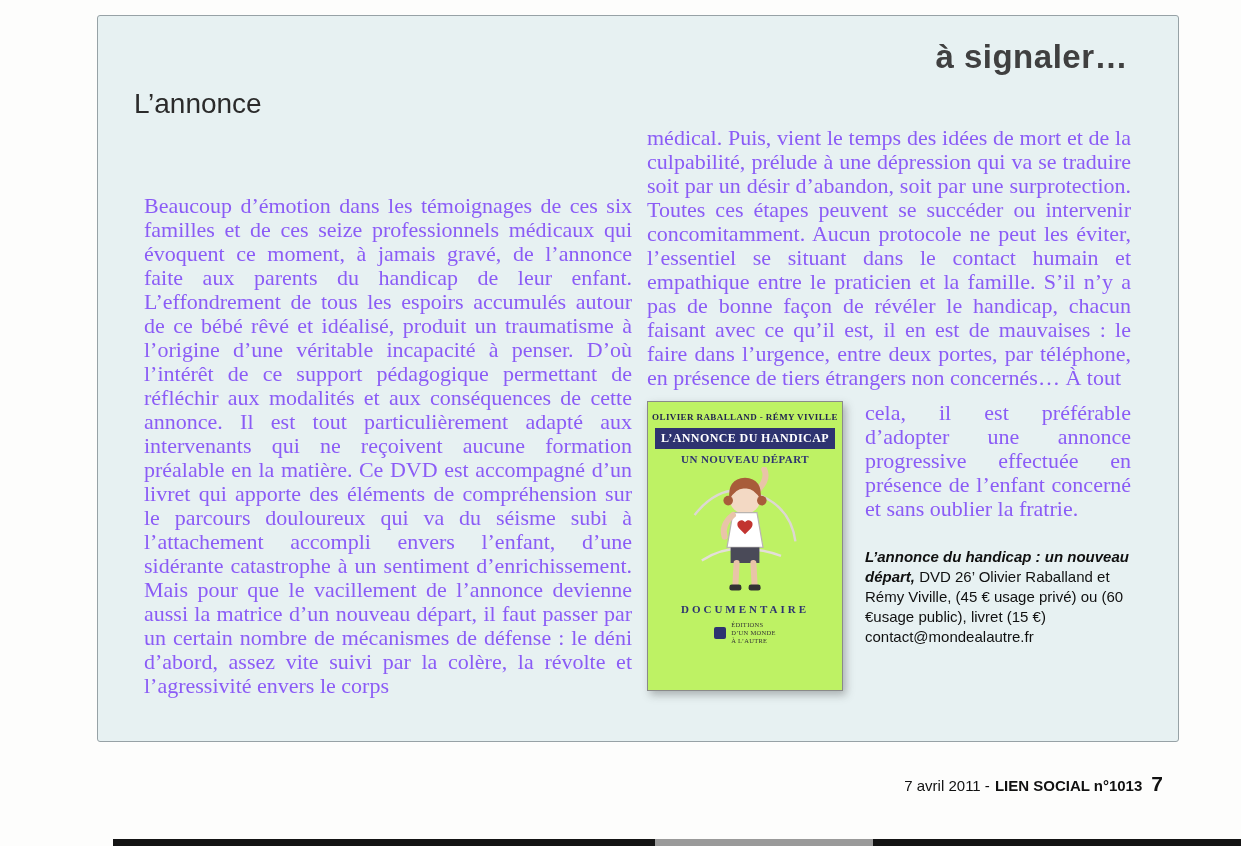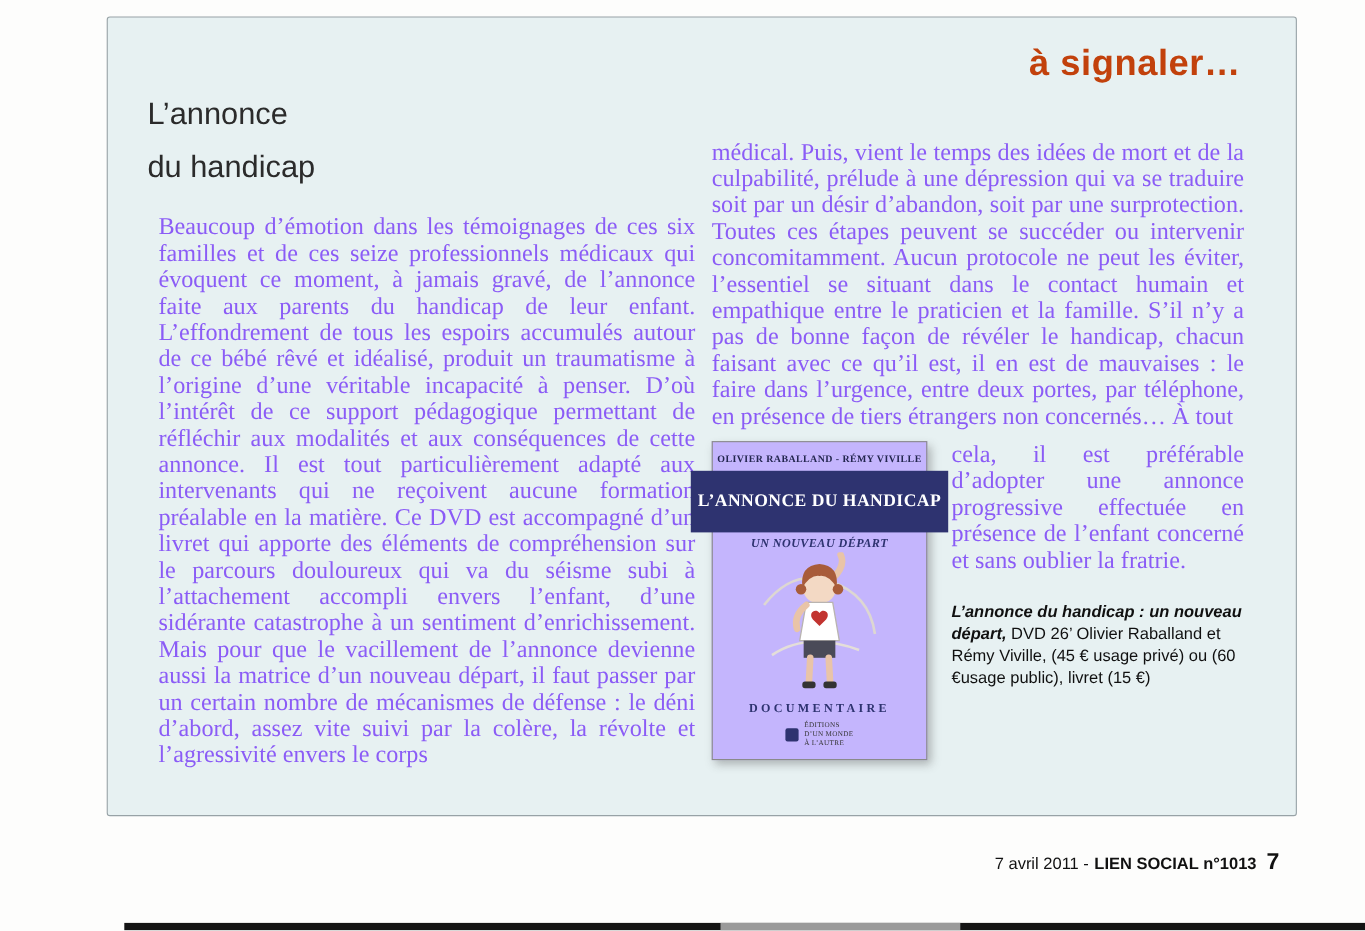--- a/index.html
+++ b/index.html
@@ -8,51 +8,51 @@
     overflow:hidden; font-family:"Liberation Serif", serif;
   }
   .panel {
     position:absolute; left:97px; top:15px; width:1082px; height:727px;
     background:#e7f1f2; border:1px solid #97a2a6; border-radius:3px;
     box-sizing:border-box;
   }
   .signaler {
     position:absolute; top:22px; right:50px;
     font-family:"Liberation Sans", sans-serif; font-weight:bold;
-    font-size:33px; letter-spacing:0.5px; color:#c2410c;
+    font-size:33px; letter-spacing:0.5px; color:#404040;
   }
   .title {
     position:absolute; left:36px; top:64px;
     font-family:"Liberation Sans", sans-serif; font-weight:500;
     font-size:28px; line-height:48px; color:#2b2b2b;
   }
   .body-text {
     font-size:22px; line-height:24px; text-align:justify; color:#8b5cf6;
   }
   .col-left { position:absolute; left:46px; top:178px; width:488px; }
   .col-right { position:absolute; left:549px; top:110px; width:484px; }
   .col-right p { margin:0; }
   .wrap-row { display:flex; margin-top:11px; }
   .dvd {
     flex:0 0 196px; width:196px; height:290px; box-sizing:border-box;
-    background:#c4b5fd; border:1px solid #8a8a8a;
+    background:#bef264; border:1px solid #8a8a8a;
     box-shadow:3px 4px 8px rgba(60,60,60,0.35);
     display:flex; flex-direction:column; align-items:center;
     padding:10px 8px 6px;
   }
   .dvd-authors {
     font-size:9px; font-weight:bold; letter-spacing:0.4px; color:#23264f;
     white-space:nowrap;
   }
   .dvd-titlebar {
-    background:#2e3370; color:#ffffff; font-weight:bold; font-size:16px;
-    letter-spacing:0.4px; padding:19px 6px; margin-top:6px; white-space:nowrap;
+    background:#2e3370; color:#ffffff; font-weight:bold; font-size:12px;
+    letter-spacing:0.4px; padding:3px 6px; margin-top:6px; white-space:nowrap;
   }
   .dvd-subtitle {
-    color:#2e3370; font-style:italic; font-weight:bold; font-size:11px;
+    color:#2e3370; font-weight:bold; font-size:11px;
     margin-top:4px; letter-spacing:0.4px;
   }
   .dvd-art { margin-top:2px; }
   .dvd-genre {
     color:#2e3370; font-weight:bold; font-size:11px; letter-spacing:3px;
     margin-top:4px;
   }
   .dvd-pub {
     margin-top:6px; display:flex; align-items:center; gap:5px;
   }
@@ -90,21 +90,20 @@
 <body>
 
 <div class="page">
 
   <div class="panel">
 
     <div class="signaler">à signaler…</div>
 
     <div class="title">
       <div>L’annonce</div>
-      <div>du handicap</div>
     </div>
 
     <div class="col-left body-text">Beaucoup d’émotion dans les témoignages de ces six familles et de ces seize professionnels médicaux qui évoquent ce moment, à jamais gravé, de l’annonce faite aux parents du handicap de leur enfant. L’effondrement de tous les espoirs accumulés autour de ce bébé rêvé et idéalisé, produit un traumatisme à l’origine d’une véritable incapacité à penser. D’où l’intérêt de ce support pédagogique permettant de réfléchir aux modalités et aux conséquences de cette annonce. Il est tout particulièrement adapté aux intervenants qui ne reçoivent aucune formation préalable en la matière. Ce DVD est accompagné d’un livret qui apporte des éléments de compréhension sur le parcours douloureux qui va du séisme subi à l’attachement accompli envers l’enfant, d’une sidérante catastrophe à un sentiment d’enrichissement. Mais pour que le vacillement de l’annonce devienne aussi la matrice d’un nouveau départ, il faut passer par un certain nombre de mécanismes de défense : le déni d’abord, assez vite suivi par la colère, la révolte et l’agressivité envers le corps</div>
 
     <div class="col-right">
       <p class="body-text">médical. Puis, vient le temps des idées de mort et de la culpabilité, prélude à une dépression qui va se traduire soit par un désir d’abandon, soit par une surprotection. Toutes ces étapes peuvent se succéder ou intervenir concomitamment. Aucun protocole ne peut les éviter, l’essentiel se situant dans le contact humain et empathique entre le praticien et la famille. S’il n’y a pas de bonne façon de révéler le handicap, chacun faisant avec ce qu’il est, il en est de mauvaises : le faire dans l’urgence, entre deux portes, par téléphone, en présence de tiers étrangers non concernés… À tout</p>
 
       <div class="wrap-row">
 
         <div class="dvd">
@@ -140,20 +139,21 @@
               <div>À L’AUTRE</div>
             </div>
           </div>
         </div>
 
         <div class="wrap-right">
           <p class="body-text">cela, il est préférable d’adopter une annonce progressive effectuée en présence de l’enfant concerné et sans oublier la fratrie.</p>
 
           <div class="caption">
             <span class="caption-title">L’annonce du handicap : un nouveau départ,</span><span> DVD 26’ Olivier Raballand et Rémy Viville, (45 € usage privé) ou (60 €usage public), livret (15 €)</span>
+            <div>contact@mondealautre.fr</div>
           </div>
         </div>
 
       </div>
     </div>
 
   </div>
 
   <div class="footer">
     <span class="footer-date">7 avril 2011 -</span>

